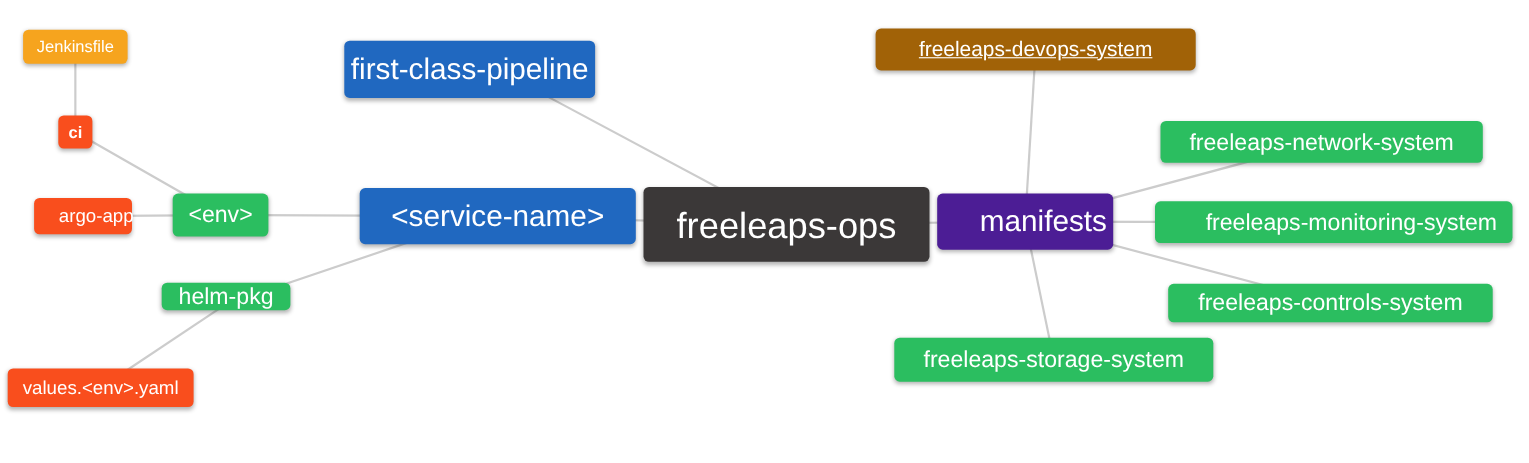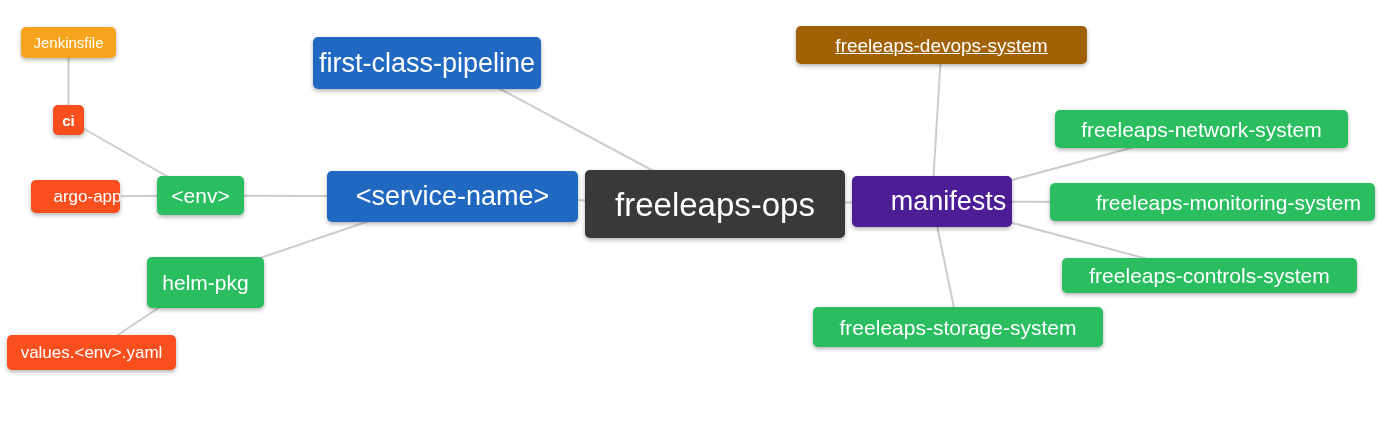--- a/index.html
+++ b/index.html
@@ -63,21 +63,21 @@
       </div>
       <div class="node" style="left: 53px; top: 105px; width: 31px; height: 30px; font-size: 15px; background: rgb(249, 78, 29); color: rgb(255, 255, 255); font-weight: bold;">
         <span>ci</span>
       </div>
       <div class="node" style="left: 31px; top: 180px; width: 89px; height: 33px; font-size: 17px; background: rgb(249, 78, 29); color: rgb(255, 255, 255); padding-left: 24px;">
         <span>argo-app</span>
       </div>
       <div class="node" style="left: 157px; top: 176px; width: 87px; height: 39px; font-size: 21px; background: rgb(43, 190, 96); color: rgb(255, 255, 255);">
         <span>&lt;env&gt;</span>
       </div>
-      <div class="node" style="left: 147px; top: 257px; width: 117px; height: 51px; font-size: 21px; background: rgb(43, 190, 96); color: rgb(255, 255, 255);">
+      <div class="node" style="left: 147px; top: 257px; width: 117px; height: 25px; font-size: 21px; background: rgb(43, 190, 96); color: rgb(255, 255, 255);">
         <span>helm-pkg</span>
       </div>
       <div class="node" style="left: 7px; top: 335px; width: 169px; height: 35px; font-size: 17px; background: rgb(249, 78, 29); color: rgb(255, 255, 255);">
         <span>values.&lt;env&gt;.yaml</span>
       </div>
       <div class="node" style="left: 313px; top: 37px; width: 228px; height: 52px; font-size: 27px; background: rgb(32, 104, 192); color: #ffffff;">
         <span>first-class-pipeline</span>
       </div>
       <div class="node" style="left: 316px; top: 171px; width: 251px; height: 51px; font-size: 27px; background: rgb(32, 104, 192); color: rgb(255, 255, 255); margin-left: 11px;">
         <span>&lt;service-name&gt;</span>

